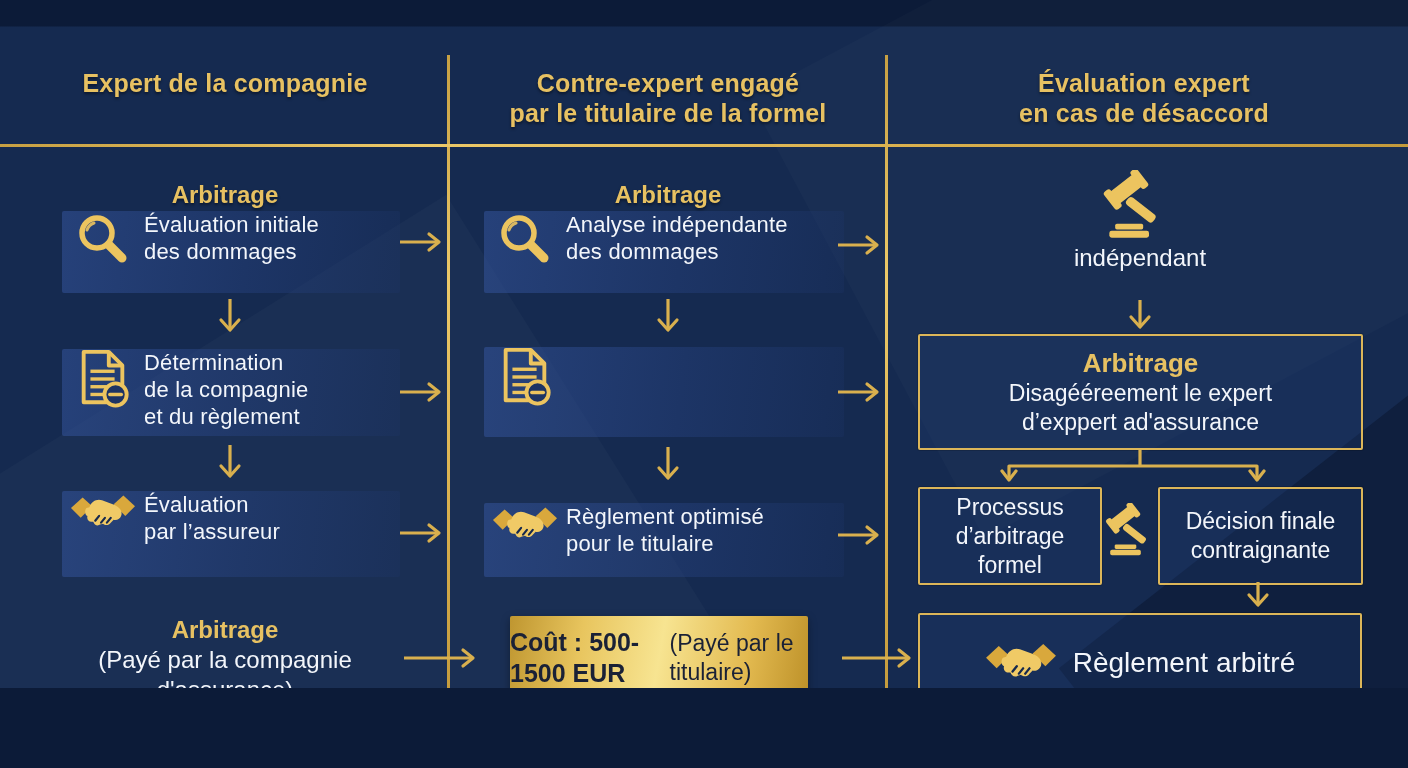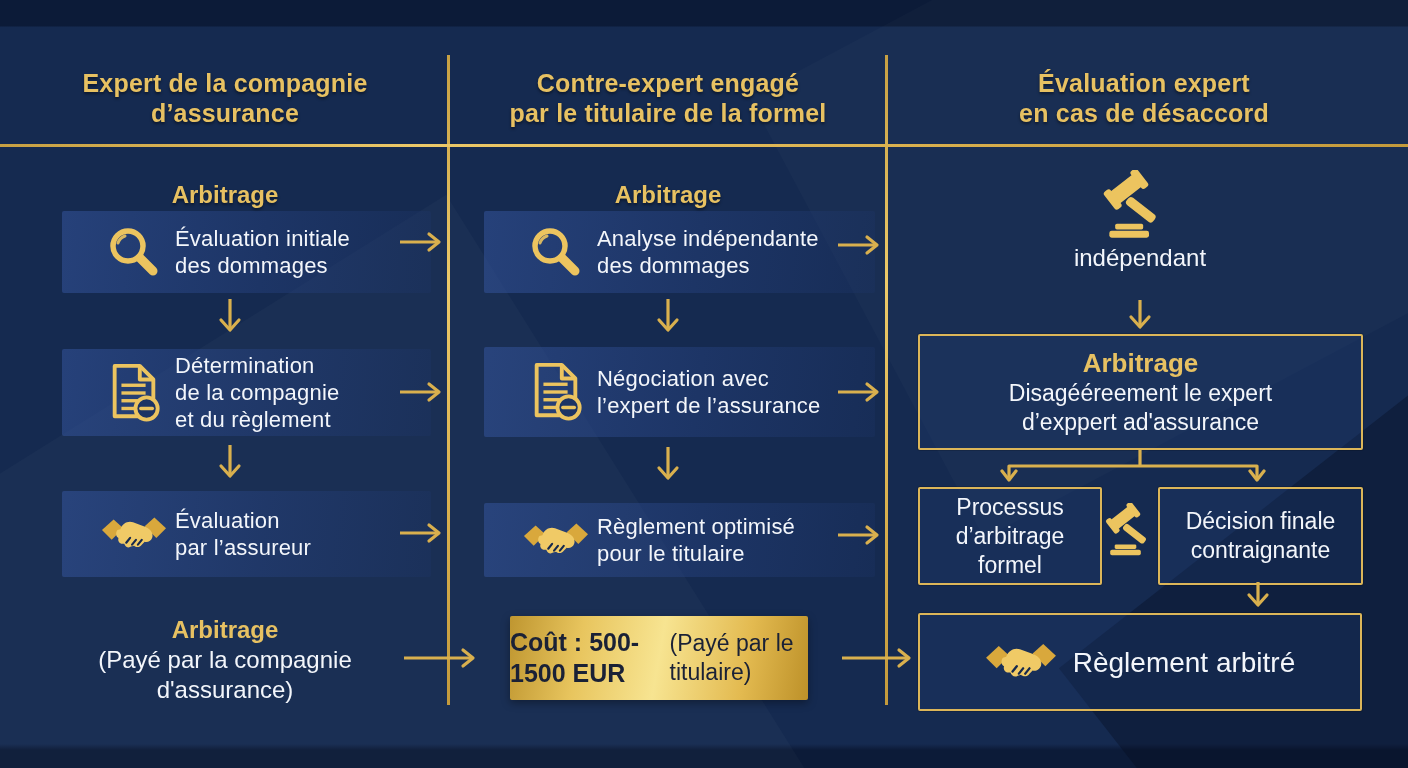--- a/index.html
+++ b/index.html
@@ -1,31 +1,31 @@
 <!DOCTYPE html>
 <html><head>
 <meta charset="utf-8">
 <style>
   html,body{margin:0;padding:0;background:#0c1b38;}
   .canvas{
-    position:relative;width:1408px;height:768px;overflow:hidden;
+    position:relative;width:1408px;height:688px;overflow:hidden;
     font-family:"Liberation Sans",sans-serif;
     background:
       linear-gradient(180deg,#0c1b38 0px,#0c1b38 26px,#152a50 27px,#152a50 744px,#0c1b38 750px,#0c1b38 768px);
   }
   .sheen{position:absolute;pointer-events:none;}
   .sheen.a{left:-200px;top:380px;width:900px;height:700px;background:rgba(255,255,255,0.025);transform:rotate(-32deg);}
   .sheen.b{left:820px;top:-120px;width:800px;height:500px;background:rgba(255,255,255,0.02);transform:rotate(-28deg);}
   .sheen.c{left:1180px;top:420px;width:600px;height:600px;background:rgba(5,12,28,0.35);transform:rotate(-38deg);}
   .vline{position:absolute;width:3px;background:linear-gradient(180deg,#c7a043,#ecc969 35%,#d9b04e 70%,#c39a3c);}
   .hline{position:absolute;height:3px;background:linear-gradient(90deg,#c7a043,#ecc969 30%,#d9b04e 65%,#c39a3c);}
   .hdr{position:absolute;text-align:center;color:#e7c162;font-weight:700;font-size:25px;line-height:30px;letter-spacing:.2px;text-shadow:0 2px 3px rgba(0,0,0,.45);}
   .sub{position:absolute;text-align:center;color:#e7c162;font-weight:700;font-size:24px;text-shadow:0 2px 3px rgba(0,0,0,.45);}
-  .step{position:absolute;display:flex;align-items:center;border-radius:2px;
-    background:linear-gradient(97deg,rgba(52,84,156,0.55),rgba(40,68,132,0.42) 55%,rgba(30,54,108,0.25));padding-left:31px;}
+  .step{position:absolute;display:flex;border-radius:2px;
+    background:linear-gradient(97deg,rgba(52,84,156,0.55),rgba(40,68,132,0.42) 55%,rgba(30,54,108,0.25));}
   .step .ic{width:82px;display:flex;justify-content:center;flex:0 0 82px;}
   .txt{color:#f3f6fb;font-size:22px;line-height:27px;font-weight:500;letter-spacing:.2px;}
   .wtext{position:absolute;text-align:center;color:#f3f6fb;font-weight:500;}
   .goldtext{position:absolute;text-align:center;color:#e7c162;font-weight:700;}
   .obox{position:absolute;border:2px solid #dcb659;border-radius:2px;background:rgba(34,60,116,0.28);
     display:flex;flex-direction:column;align-items:center;justify-content:center;box-shadow:0 0 0 1px rgba(0,0,0,.15);}
   .obox .t{color:#f3f6fb;font-size:23px;line-height:29px;font-weight:500;}
   .costbox{position:absolute;border-radius:2px;display:flex;flex-direction:row;align-items:center;justify-content:center;
     background:linear-gradient(100deg,#bf9630 0%,#e8c55e 24%,#f7e491 50%,#e3ba50 78%,#bd9129 100%);
     box-shadow:0 3px 8px rgba(0,0,0,.35);}
@@ -82,21 +82,20 @@
   <div class="sheen a"></div>
   <div class="sheen b"></div>
   <div class="sheen c"></div>
 
   <div class="vline" style="left:447px;top:55px;height:650px"></div>
   <div class="vline" style="left:885px;top:55px;height:650px"></div>
   <div class="hline" style="left:0;top:144px;width:1408px"></div>
 
   <div class="hdr" style="left:15px;top:68px;width:420px">
     <div>Expert de la compagnie</div>
-    <div>d’assurance</div>
   </div>
   <div class="sub" style="left:15px;top:181px;width:420px">Arbitrage</div>
 
   <div class="step" style="left:62px;top:211px;width:338px;height:82px">
     <span class="ic">
       <svg class="iconsvg" width="56" height="56" viewBox="0 0 56 56">
           <use href="#sym-magnifier"></use>
         </svg>
     </span>
     <span class="txt">
@@ -184,24 +183,20 @@
   <svg class="arr" style="left:656px;top:299px" width="24" height="40">
     <path d="M12 0 V28"></path>
       <path d="M3 21 L12 31 L21 21"></path>
   </svg>
 
   <div class="step" style="left:484px;top:347px;width:360px;height:90px">
     <span class="ic">
       <svg class="iconsvg" width="58" height="60" viewBox="0 0 60 62">
           <use href="#sym-document"></use>
         </svg>
-    </span>
-    <span class="txt">
-      <div>Négociation avec</div>
-      <div>l’expert de l’assurance</div>
     </span>
   </div>
   <svg class="arr" style="left:838px;top:381px" width="48" height="22">
     <path d="M0 11 H37"></path>
       <path d="M29 3 L39 11 L29 19"></path>
   </svg>
   <svg class="arr" style="left:656px;top:447px" width="24" height="40">
     <path d="M12 0 V28"></path>
       <path d="M3 21 L12 31 L21 21"></path>
   </svg>

